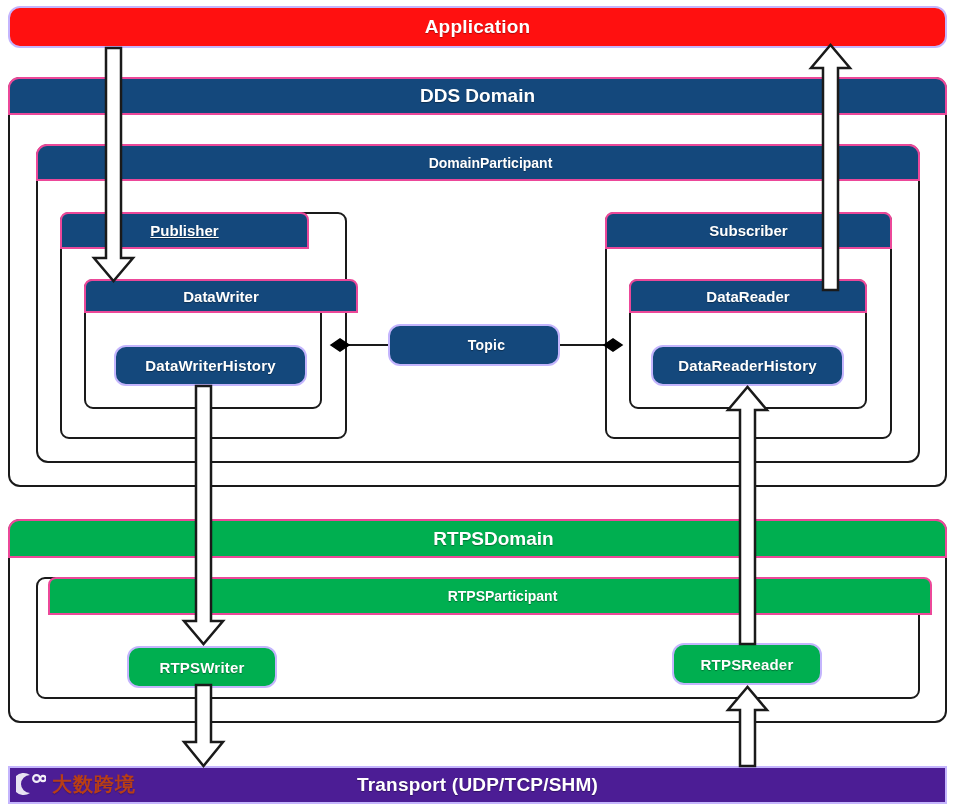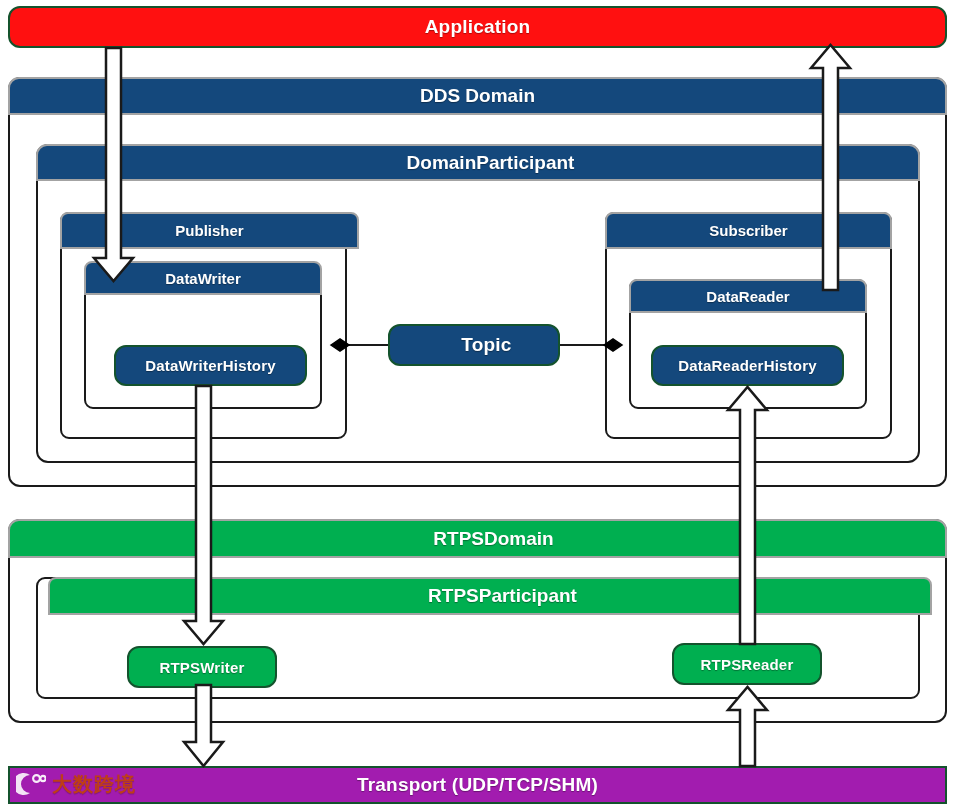--- a/index.html
+++ b/index.html
@@ -26,51 +26,51 @@
     background: #ffffff;
   }
   .rounded  { border-radius: 12px; }
   .rounded-sm { border-radius: 9px; }
   .rounded-xs { border-radius: 12px; }
 
   
   .bar {
     position: absolute;
     box-sizing: border-box;
-    border: 2px solid #14532d;
+    border: 2px solid #c4b5fd;
     display: flex;
     align-items: center;
     justify-content: center;
     color: #ffffff;
     font-weight: bold;
     letter-spacing: .2px;
     text-shadow: 0 1px 1px rgba(0,0,0,.35);
   }
   .blue   { background: #14487C; }
   .green  { background: #00AF50; }
   .red    { background: #FF1010; }
-  .orange { background: #a21caf; }
+  .orange { background: #4c1d95; }
 
   
   .hdr {
     position: absolute;
     box-sizing: border-box;
     display: flex;
     align-items: center;
     justify-content: center;
     color: #ffffff;
     font-weight: bold;
     text-shadow: 0 1px 1px rgba(0,0,0,.35);
-    border: 2px solid #a3a3a3;
+    border: 2px solid #ec4899;
     border-top-left-radius: 11px;
     border-top-right-radius: 11px;
   }
 
   .lbl-lg { font-size: 19px; }
-  .lbl-md { font-size: 19px; padding-left: 25px; }
+  .lbl-md { font-size: 14px; padding-left: 25px; }
   .lbl-sm { font-size: 15px; }
 
   
   svg.overlay {
     position: absolute;
     left: 0; top: 0;
     width: 955px;
     height: 807px;
     pointer-events: none;
   }
@@ -123,24 +123,24 @@
 
   <div class="bar red rounded lbl-lg" style="left:8px; top:6px; width:939px; height:42px;">Application</div>
 
   <div class="box rounded" style="left:8px; top:77px; width:939px; height:410px;"></div>
   <div class="hdr blue lbl-lg" style="left:8px; top:77px; width:939px; height:38px;">DDS Domain</div>
 
   <div class="box rounded" style="left:36px; top:144px; width:884px; height:319px;"></div>
   <div class="hdr blue lbl-md" style="left:36px; top:144px; width:884px; height:37px;">DomainParticipant</div>
 
   <div class="box rounded-sm" style="left:60px; top:212px; width:287px; height:227px;"></div>
-  <div class="hdr blue lbl-sm" style="left:60px; top:212px; width:299px; height:37px; border-top-left-radius:8px; border-top-right-radius:8px;">Publisher</div>
+  <div class="hdr blue lbl-sm" style="left:60px; top:212px; width:249px; height:37px; border-top-left-radius:8px; border-top-right-radius:8px;text-decoration:underline;">Publisher</div>
 
   <div class="box rounded-sm" style="left:84px; top:279px; width:238px; height:130px;"></div>
-  <div class="hdr blue lbl-sm" style="left:84px; top:261px; width:238px; height:34px; border-top-left-radius:8px; border-top-right-radius:8px;">DataWriter</div>
+  <div class="hdr blue lbl-sm" style="left:84px; top:279px; width:274px; height:34px; border-top-left-radius:8px; border-top-right-radius:8px;">DataWriter</div>
 
   <div class="bar blue rounded-xs lbl-sm" style="left:106px; top:345px; width:193px; height:41px;margin-left:8px;">DataWriterHistory</div>
 
   <div class="box rounded-sm" style="left:605px; top:212px; width:287px; height:227px;"></div>
   <div class="hdr blue lbl-sm" style="left:605px; top:212px; width:287px; height:37px; border-top-left-radius:8px; border-top-right-radius:8px;">Subscriber</div>
 
   <div class="box rounded-sm" style="left:629px; top:279px; width:238px; height:130px;"></div>
   <div class="hdr blue lbl-sm" style="left:629px; top:279px; width:238px; height:34px; border-top-left-radius:8px; border-top-right-radius:8px;">DataReader</div>
 
   <div class="bar blue rounded-xs lbl-sm" style="left:651px; top:345px; width:193px; height:41px;">DataReaderHistory</div>

